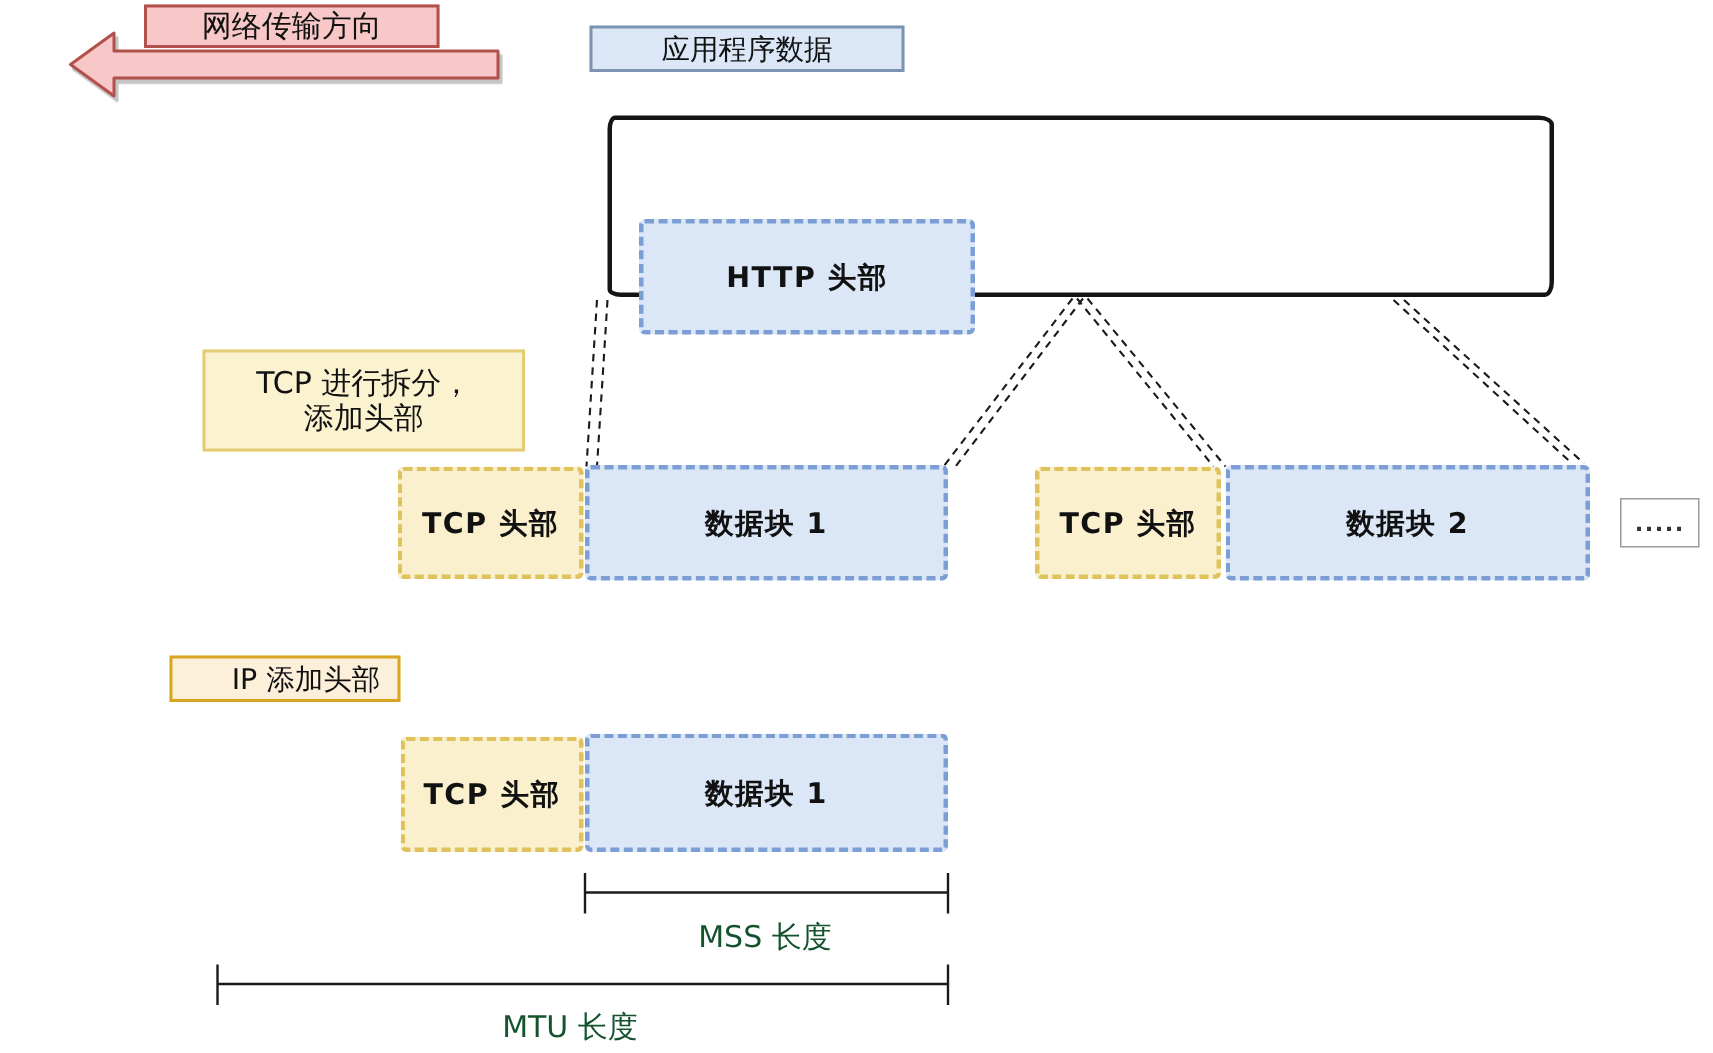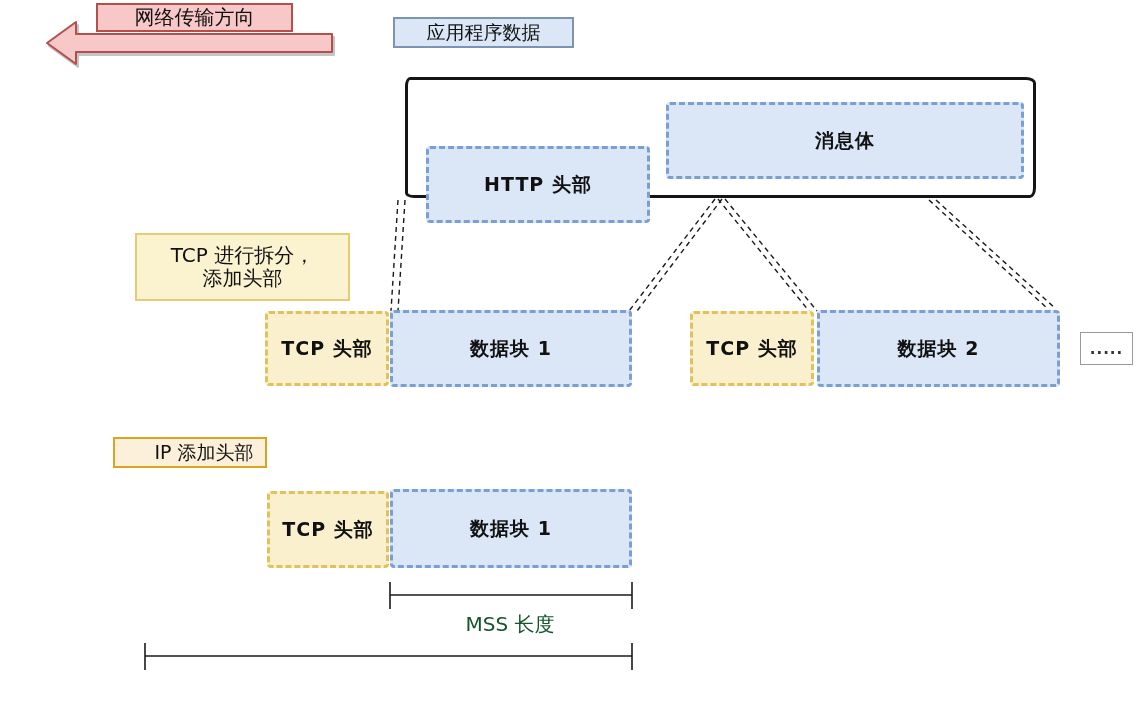--- a/index.html
+++ b/index.html
@@ -9,21 +9,21 @@
   }
   .abs{position:absolute;box-sizing:border-box;}
   .center{display:flex;align-items:center;justify-content:center;text-align:center;}
   .overlay{position:absolute;left:0;top:0;width:1142px;height:702px;z-index:1;}
   .lvl{z-index:2;}
 
   
   .tag{font-size:20px;line-height:1.15;}
   .dir-label{left:96px;top:3px;width:197px;height:29px;
     background:var(--pink-fill);border:2px solid var(--pink-border);}
-  .app-label{left:393px;top:17px;width:181px;height:31px;font-size:19px;
+  .app-label{left:393px;top:17px;width:210px;height:31px;font-size:19px;
     background:var(--blue-fill);border:2px solid var(--applabel-border);}
   .tcp-note{left:135px;top:233px;width:215px;height:68px;flex-direction:column;
     background:var(--note-yellow-fill);border:2px solid var(--note-yellow-border);}
   .ip-note{left:113px;top:437px;width:154px;height:31px;font-size:19px;
     background:var(--ipnote-fill);border:2px solid var(--orange-border);padding-left:28px;}
 
   
   .big-box{left:405px;top:77px;width:631px;height:121px;background:#fff;
     border:3px solid #151515;border-radius:5px 10px 6px 9px / 9px 6px 10px 5px;}
   .inner{position:absolute;box-sizing:border-box;top:22px;height:77px;
@@ -81,34 +81,34 @@
   </svg>
 
   <div class="abs lvl center tag dir-label">网络传输方向</div>
   <svg class="abs lvl arrow-svg" viewBox="0 0 292 48">
     <polygon points="3,23 32,2 32,14 288,14 288,32 32,32 32,44" style="fill:var(--pink-fill);stroke:var(--pink-border);stroke-width:2;stroke-linejoin:round;"></polygon>
   </svg>
 
   <div class="abs lvl center app-label">应用程序数据</div>
   <div class="abs lvl big-box">
     <div class="inner http center">HTTP 头部</div>
-    <div class="inner msg center">消息体</div>
   </div>
 
   <div class="abs lvl center tag tcp-note">
     <div>TCP 进行拆分，</div>
     <div>添加头部</div>
   </div>
 
   <div class="abs lvl center bx yellow-d" style="left:255px;top:311px;width:124px;height:75px;">TCP 头部</div>
   <div class="abs lvl center bx blue-d" style="left:390px;top:310px;width:242px;height:77px;">数据块 1</div>
   <div class="abs lvl center bx yellow-d" style="left:680px;top:311px;width:124px;height:75px;">TCP 头部</div>
   <div class="abs lvl center bx blue-d" style="left:817px;top:310px;width:243px;height:77px;">数据块 2</div>
   <div class="abs lvl center ellipsis-box">.....</div>
 
   <div class="abs lvl center ip-note">IP 添加头部</div>
 
   <div class="abs lvl center bx yellow-d" style="left:257px;top:491px;width:122px;height:77px;">TCP 头部</div>
   <div class="abs lvl center bx blue-d" style="left:390px;top:489px;width:242px;height:79px;">数据块 1</div>
 
   <div class="abs lvl center measure-label mss-label">MSS 长度</div>
+  <div class="abs lvl center measure-label mtu-label">MTU 长度</div>
 
 </div>
 
 </body></html>

